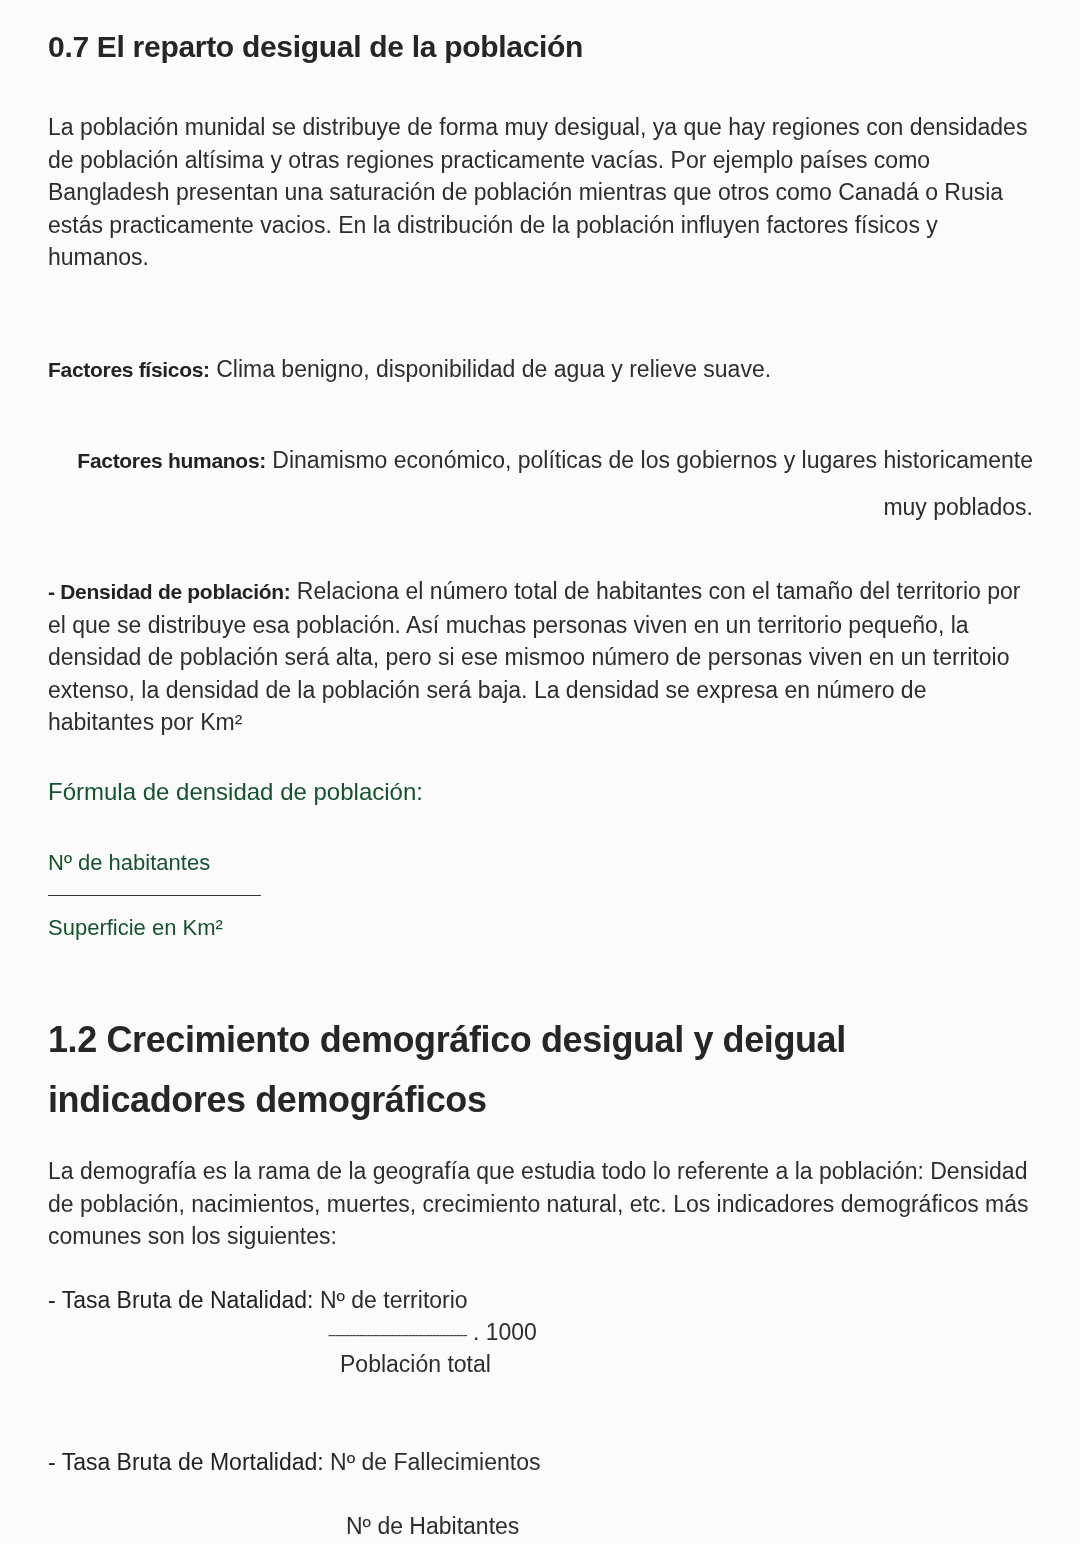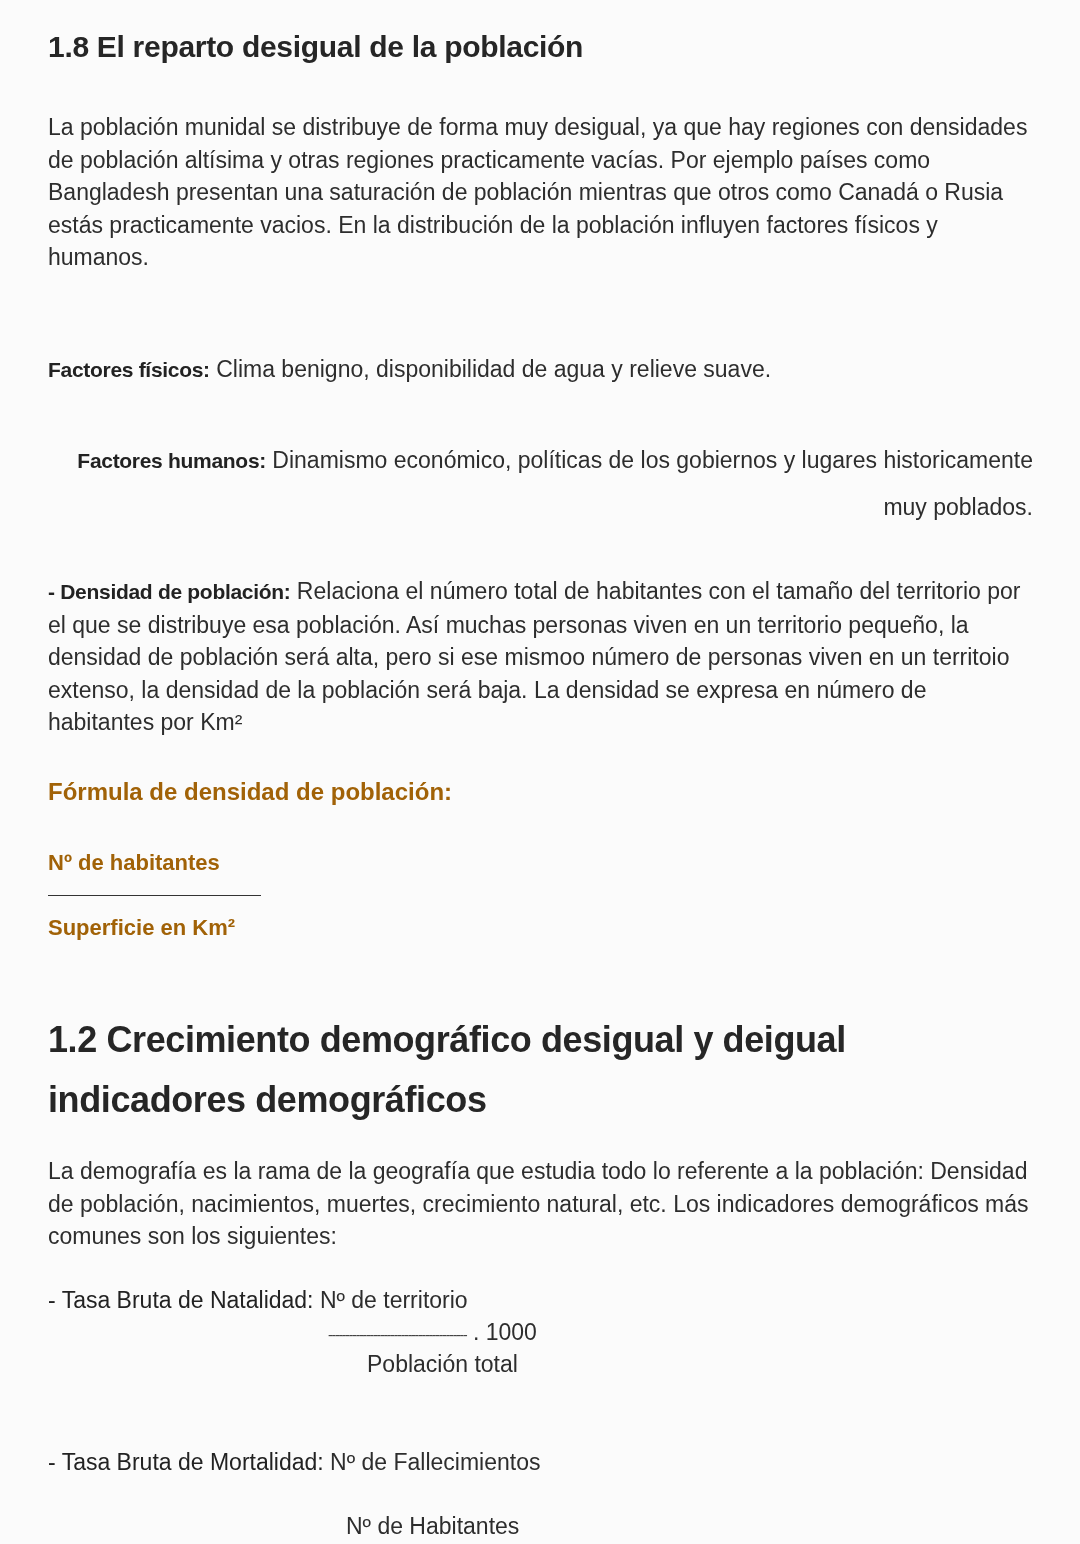--- a/index.html
+++ b/index.html
@@ -51,22 +51,22 @@
     .term {
       font-size: 21px;
       font-weight: bold;
       color: #222;
       letter-spacing: -0.3px;
     }
     .bold-line {
       position: absolute;
       left: 0;
       font-size: 24px;
-      font-weight: bold;
-      color: #a16207;
+      font-weight: normal;
+      color: #14532d;
       white-space: nowrap;
     }
     .frac-line {
       position: absolute;
       left: 0;
       font-size: 23px;
       color: #2d2d2d;
       white-space: nowrap;
     }
     .rule {
@@ -91,21 +91,21 @@
     .rate-label {
       font-weight: normal;
       color: #222;
     }
   </style>
 </head>
 <body>
 
 <div class="page">
 
-  <div class="h1" style="top:30px;">1.8 El reparto desigual de la población</div>
+  <div class="h1" style="top:30px;">0.7 El reparto desigual de la población</div>
 
   <div class="para" style="top:111px;">La población munidal se distribuye de forma muy desigual, ya que hay regiones con densidades de población altísima y otras regiones practicamente vacías. Por ejemplo países como Bangladesh presentan una saturación de población mientras que otros como Canadá o Rusia estás practicamente vacios. En la distribución de la población influyen factores físicos y humanos.</div>
 
   <div class="factor-line" style="top:356px;">
     <span class="term">Factores físicos:</span><span> Clima benigno, disponibilidad de agua y relieve suave.</span>
   </div>
 
   <div class="para" style="top:437px; line-height:46px;text-align:right;">
     <span class="term">Factores humanos:</span><span> Dinamismo económico, políticas de los gobiernos y lugares historicamente muy poblados.</span>
   </div>
@@ -123,21 +123,21 @@
   <div class="h2" style="top:1010px;">1.2 Crecimiento demográfico desigual y deigual indicadores demográficos</div>
 
   <div class="para" style="top:1155px;">La demografía es la rama de la geografía que estudia todo lo referente a la población: Densidad de población, nacimientos, muertes, crecimiento natural, etc. Los indicadores demográficos más comunes son los siguientes:</div>
 
   <div class="factor-line" style="top:1287px;">
     <span class="rate-label">- Tasa Bruta de Natalidad:</span><span> Nº de territorio</span>
   </div>
   <div class="frac-line" style="top:1319px; left:280px;">
     <span class="dashes" style="position:static; font-size:14px;">----------------------------------------</span><span> . 1000</span>
   </div>
-  <div class="frac-line" style="top:1351px; left:292px;margin-left:27px;">Población total</div>
+  <div class="frac-line" style="top:1351px; left:292px;">Población total</div>
 
   <div class="factor-line" style="top:1449px;">
     <span class="rate-label">- Tasa Bruta de Mortalidad:</span><span> Nº de Fallecimientos</span>
   </div>
   <div class="frac-line" style="top:1553px; left:292px;">
     <span class="dashes" style="position:static; font-size:14px;">----------------------------------------</span><span>.1000</span>
   </div>
   <div class="frac-line" style="top:1513px; left:298px;">Nº de Habitantes</div>
 
 </div>

